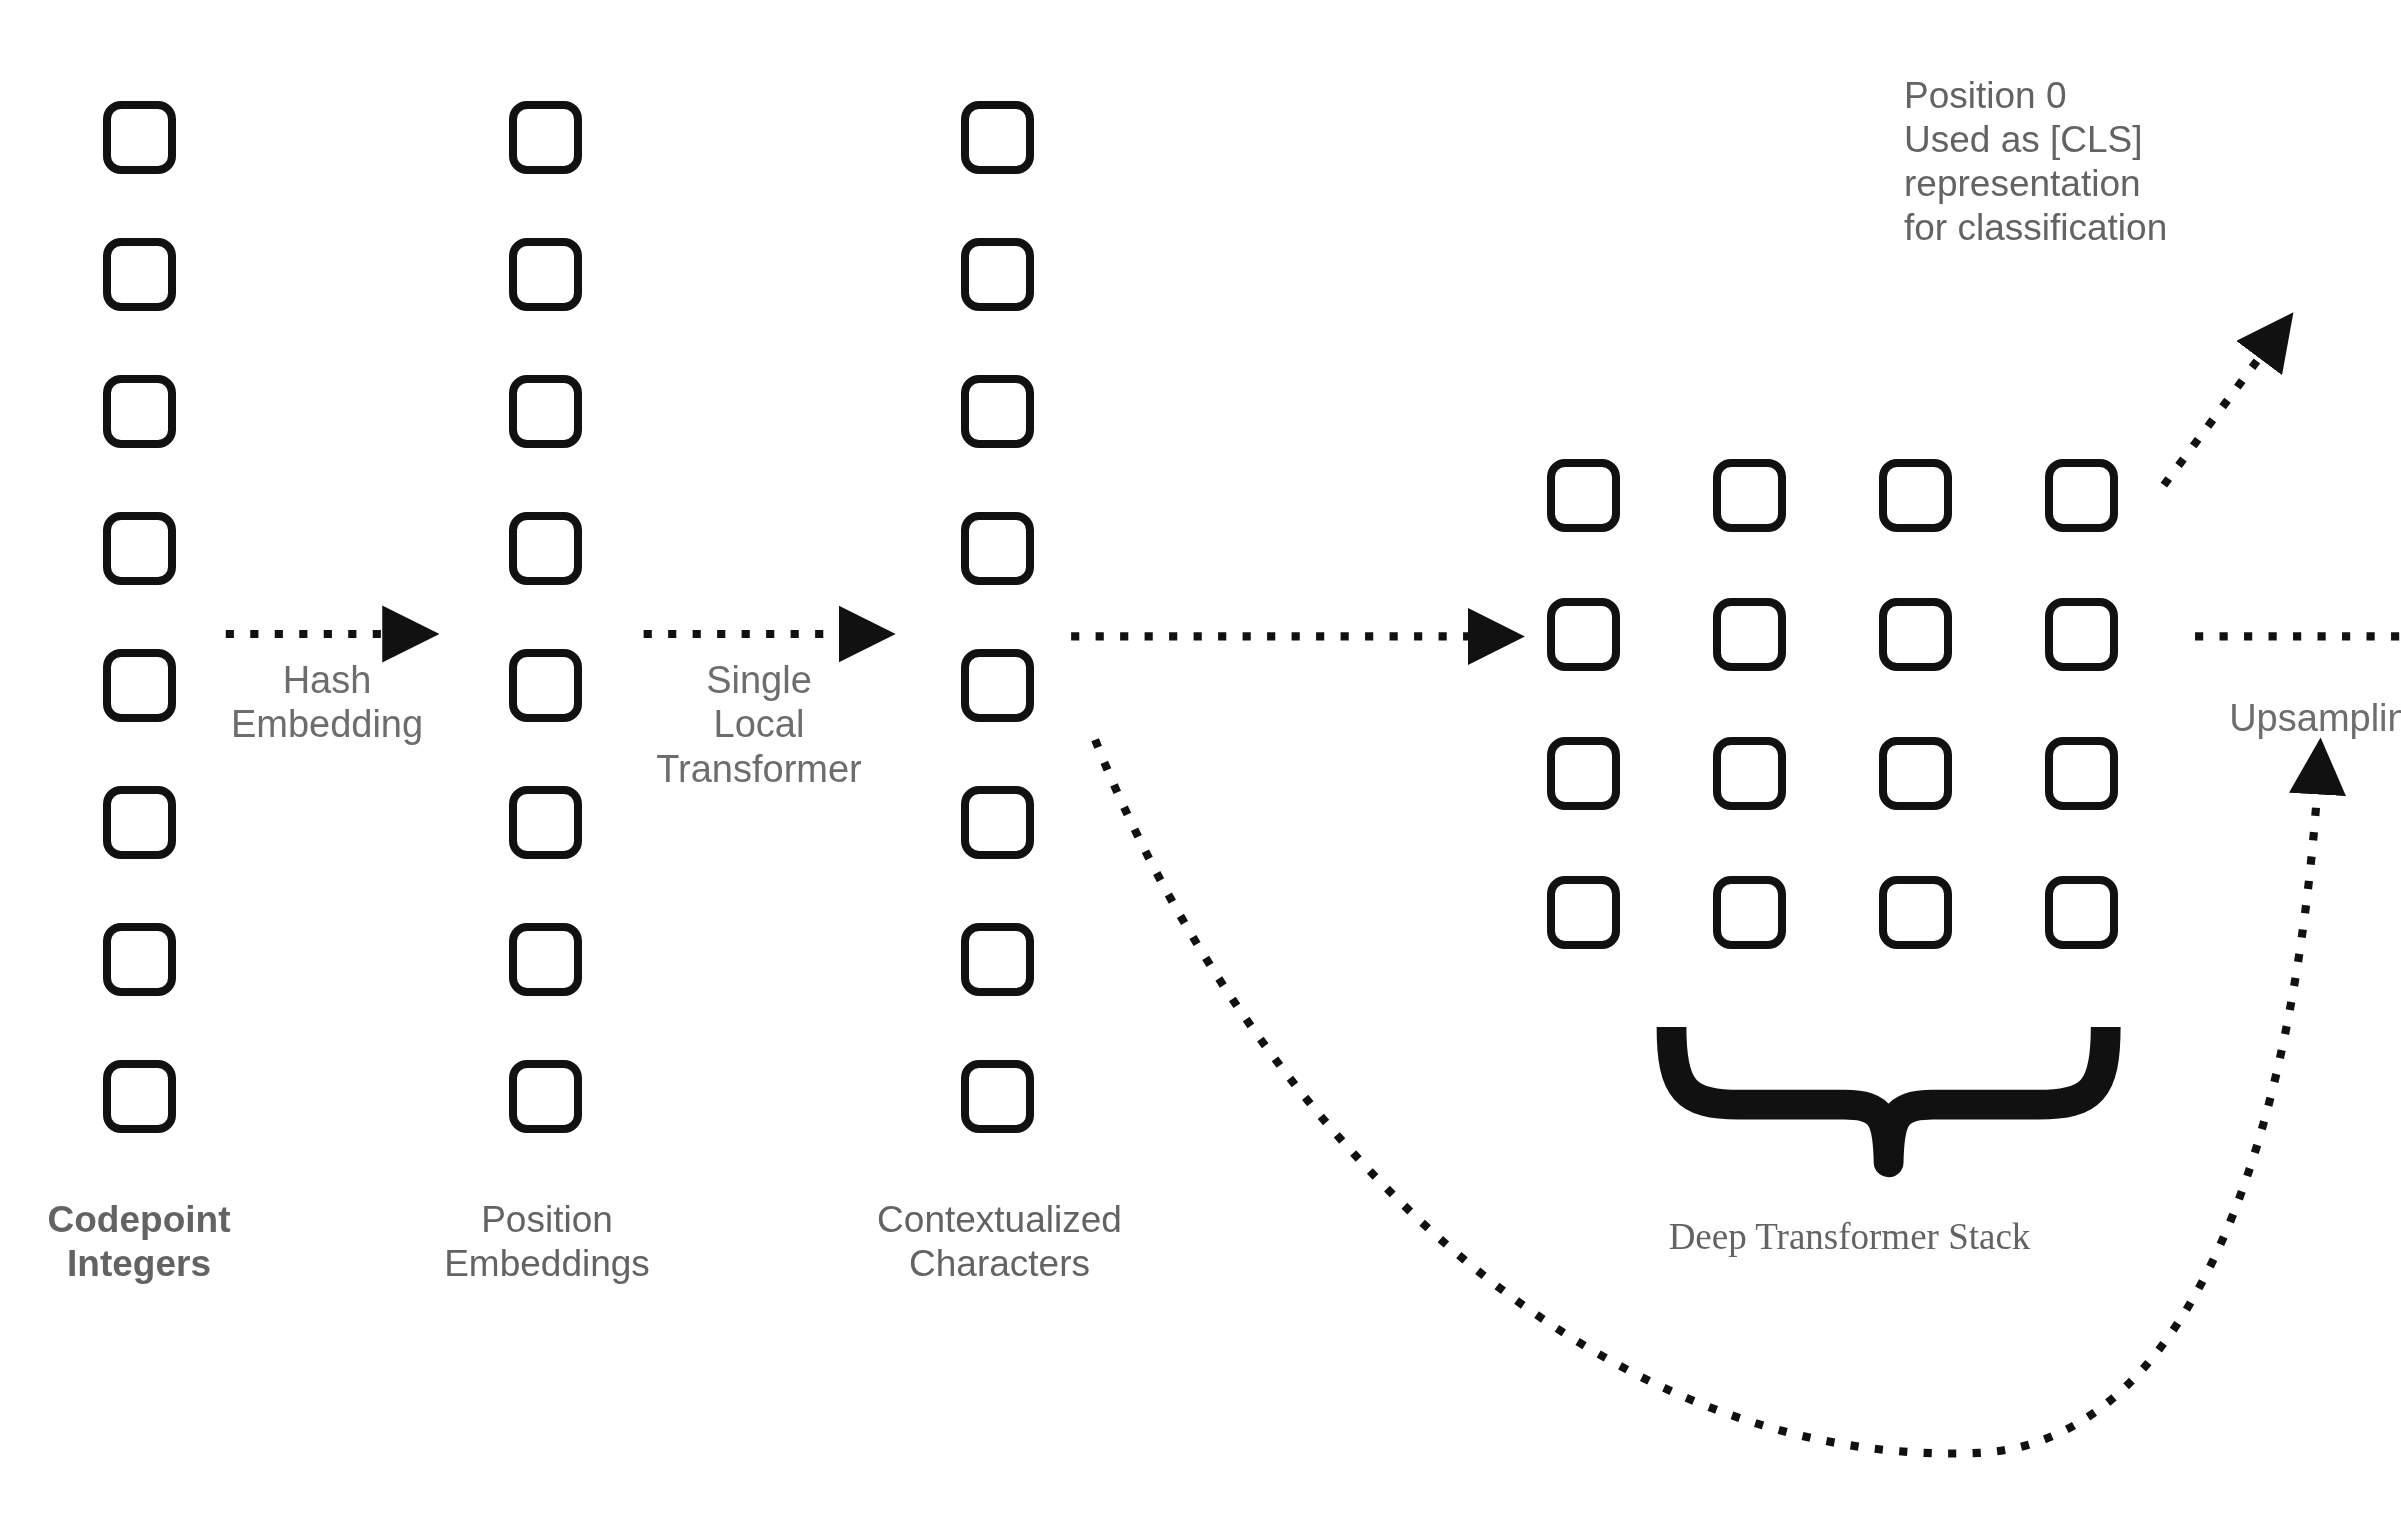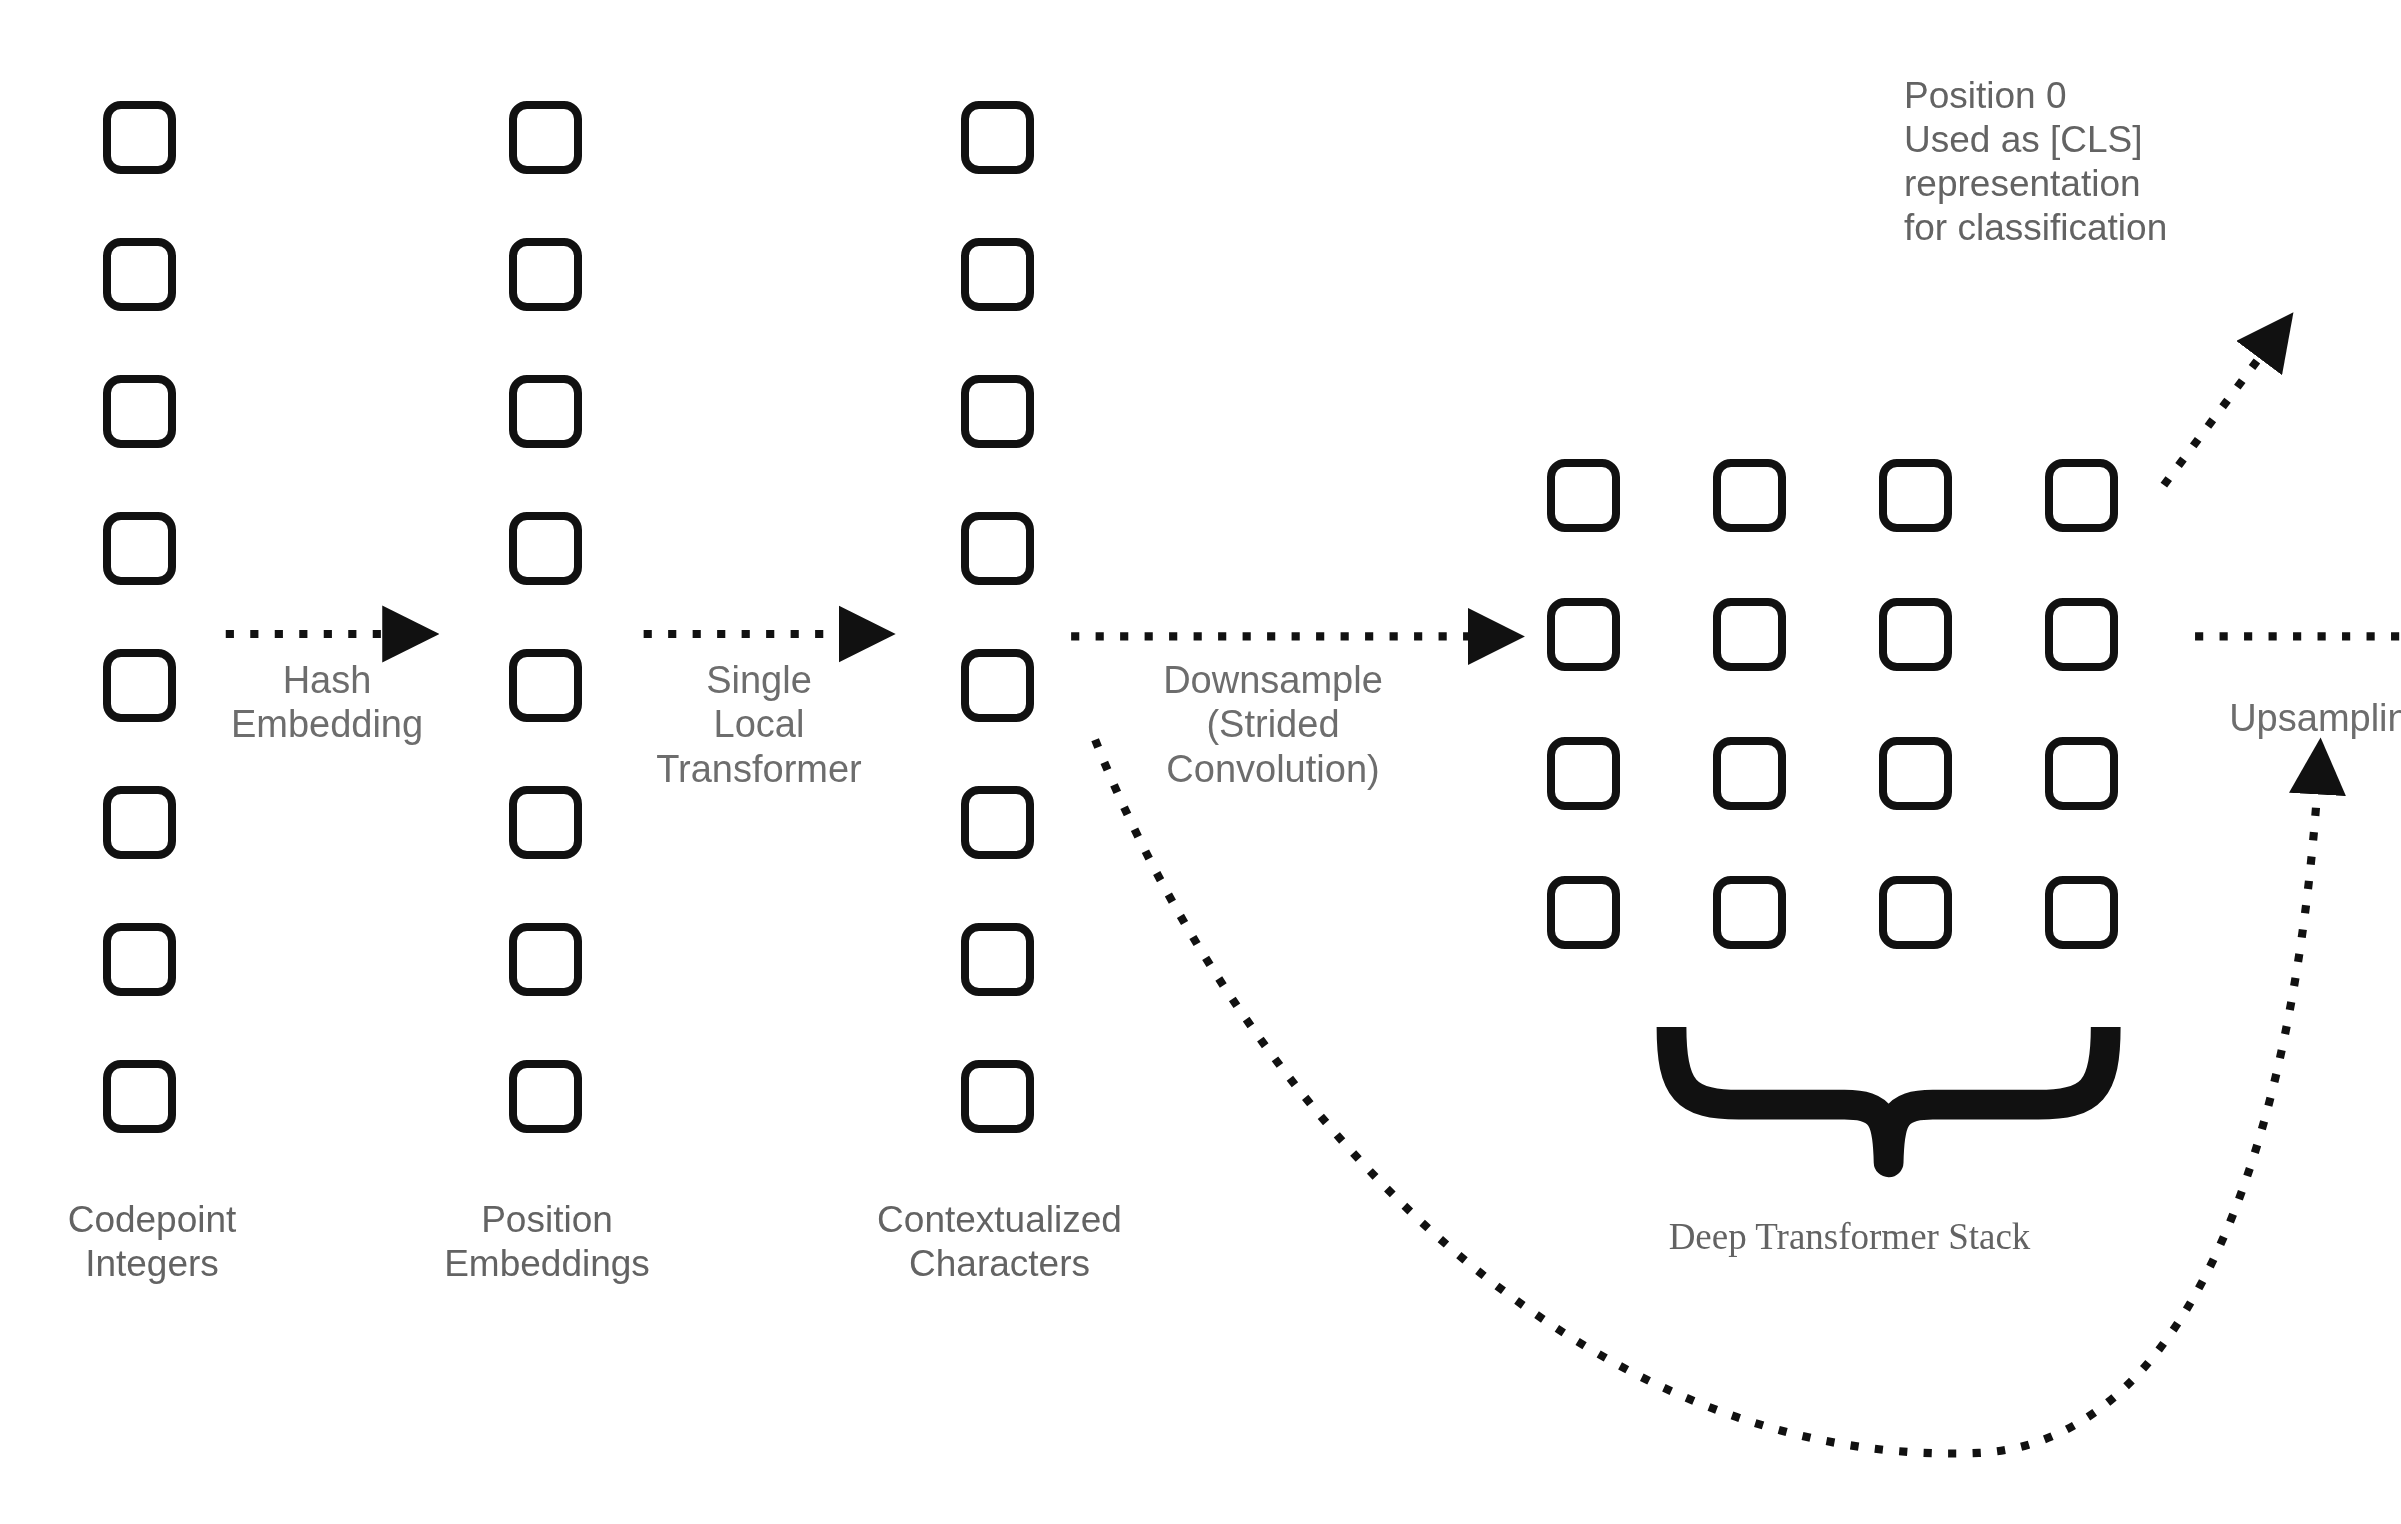--- a/index.html
+++ b/index.html
@@ -83,21 +83,21 @@
   <div class="col" style="left:103px; top:101px;">
     <div class="cell"></div>
     <div class="cell"></div>
     <div class="cell"></div>
     <div class="cell"></div>
     <div class="cell"></div>
     <div class="cell"></div>
     <div class="cell"></div>
     <div class="cell"></div>
   </div>
-  <div class="caption" style="left:32px; top:1198px; width:240px;">Codepoint
+  <div class="caption" style="left:19px; top:1198px; width:240px;font-weight:bold;">Codepoint
 Integers</div>
 
   <div class="col" style="left:509px; top:101px;">
     <div class="cell"></div>
     <div class="cell"></div>
     <div class="cell"></div>
     <div class="cell"></div>
     <div class="cell"></div>
     <div class="cell"></div>
     <div class="cell"></div>
@@ -142,23 +142,20 @@
   <div class="caption" style="left:2394px; top:1220px; width:442px;">Concatenated
 Representations</div>
 
   <div class="arrow-label" style="left:202px; top:658px; width:250px;">Hash
 Embedding</div>
 
   <div class="arrow-label" style="left:634px; top:658px; width:250px;">Single
 Local
 Transformer</div>
 
-  <div class="arrow-label" style="left:1124px; top:658px; width:298px;">Downsample
-(Strided
-Convolution)</div>
 
   <div class="arrow-label" style="left:2195px; top:696px; width:269px;">Upsampling</div>
 
   <div class="note" style="left:1904px; top:74px; width:379px;">Position 0
 Used as [CLS]
 representation
 for classification</div>
 
   <svg class="overlay" viewBox="0 0 6885 3175">
     <defs>

